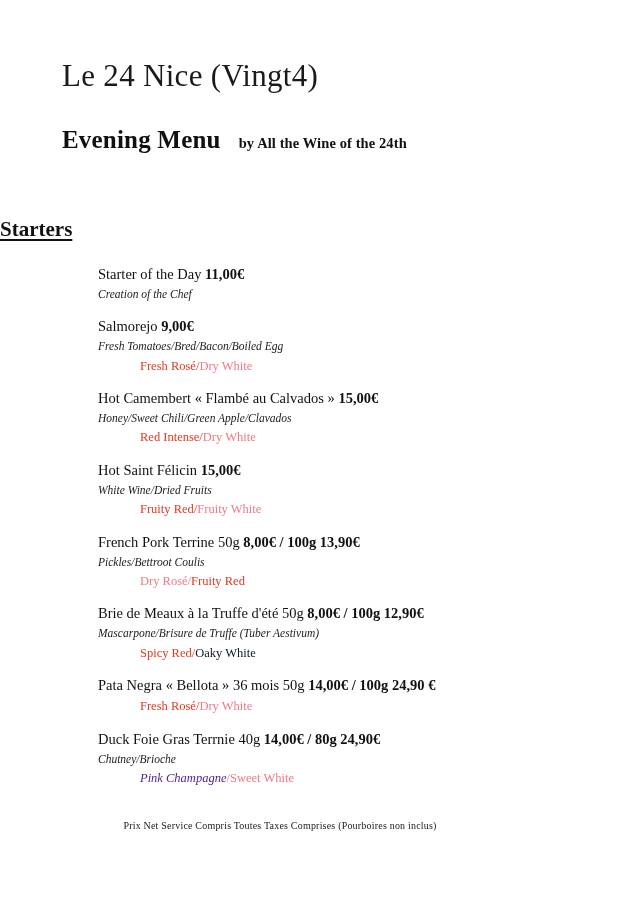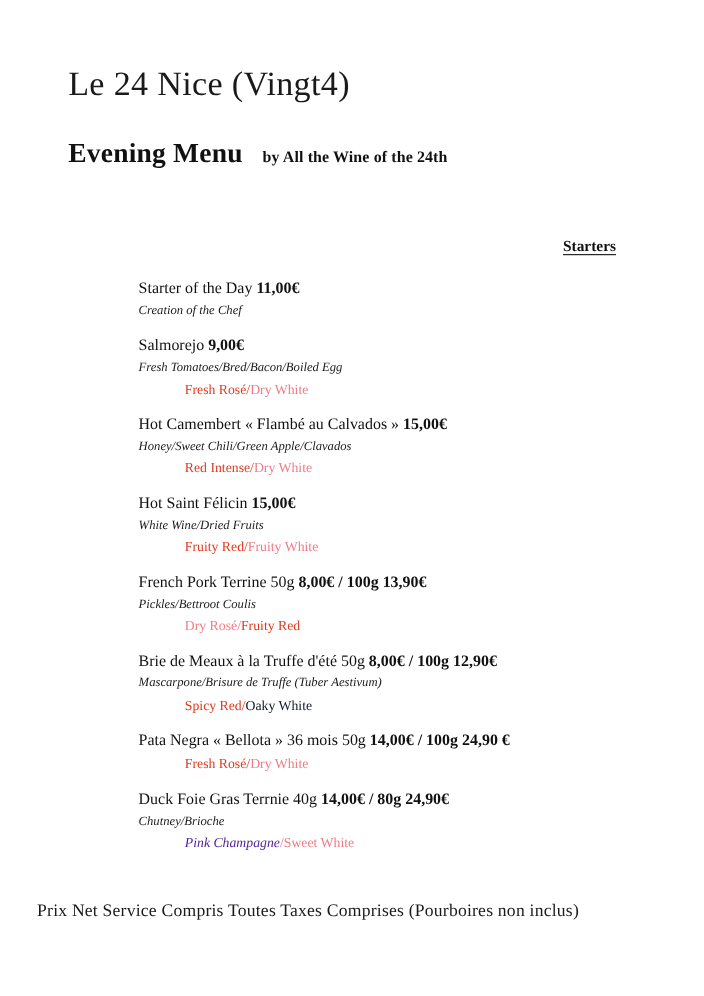--- a/index.html
+++ b/index.html
@@ -51,33 +51,32 @@
     font-weight: bold;
     color: #111111;
     margin-left: 18px;
     letter-spacing: 0.1px;
   }
   .section-title {
     position: absolute;
     left: 0;
     right: 0;
     top: 217px;
-    text-align: right;
-    font-size: 14px;
+    text-align: left;
+    font-size: 21px;
     font-weight: bold;
     text-decoration: underline;
     text-underline-offset: 3px;
     color: #111111;
   }
   .items {
     position: absolute;
     left: 98px;
-    top: 252px;
+    top: 264px;
     width: 470px;
-    margin-left: 28px;
   }
   .item {
     margin-bottom: 13px;
   }
   .item-name {
     font-size: 14.5px;
     color: #111111;
     line-height: 1.45;
   }
   .item-name .price {
@@ -98,21 +97,21 @@
   }
   .pairing .sep {
     color: #888888;
   }
   .footer-note {
     position: absolute;
     left: 0;
     right: 0;
     top: 820px;
     text-align: center;
-    font-size: 16px;
+    font-size: 10px;
     color: #1a1a1a;
     letter-spacing: 0.2px;
   }
 </style>
 </head>
 <body>
 
 <div class="page">
 
   <div class="restaurant-title">Le 24 Nice (Vingt4)</div>

